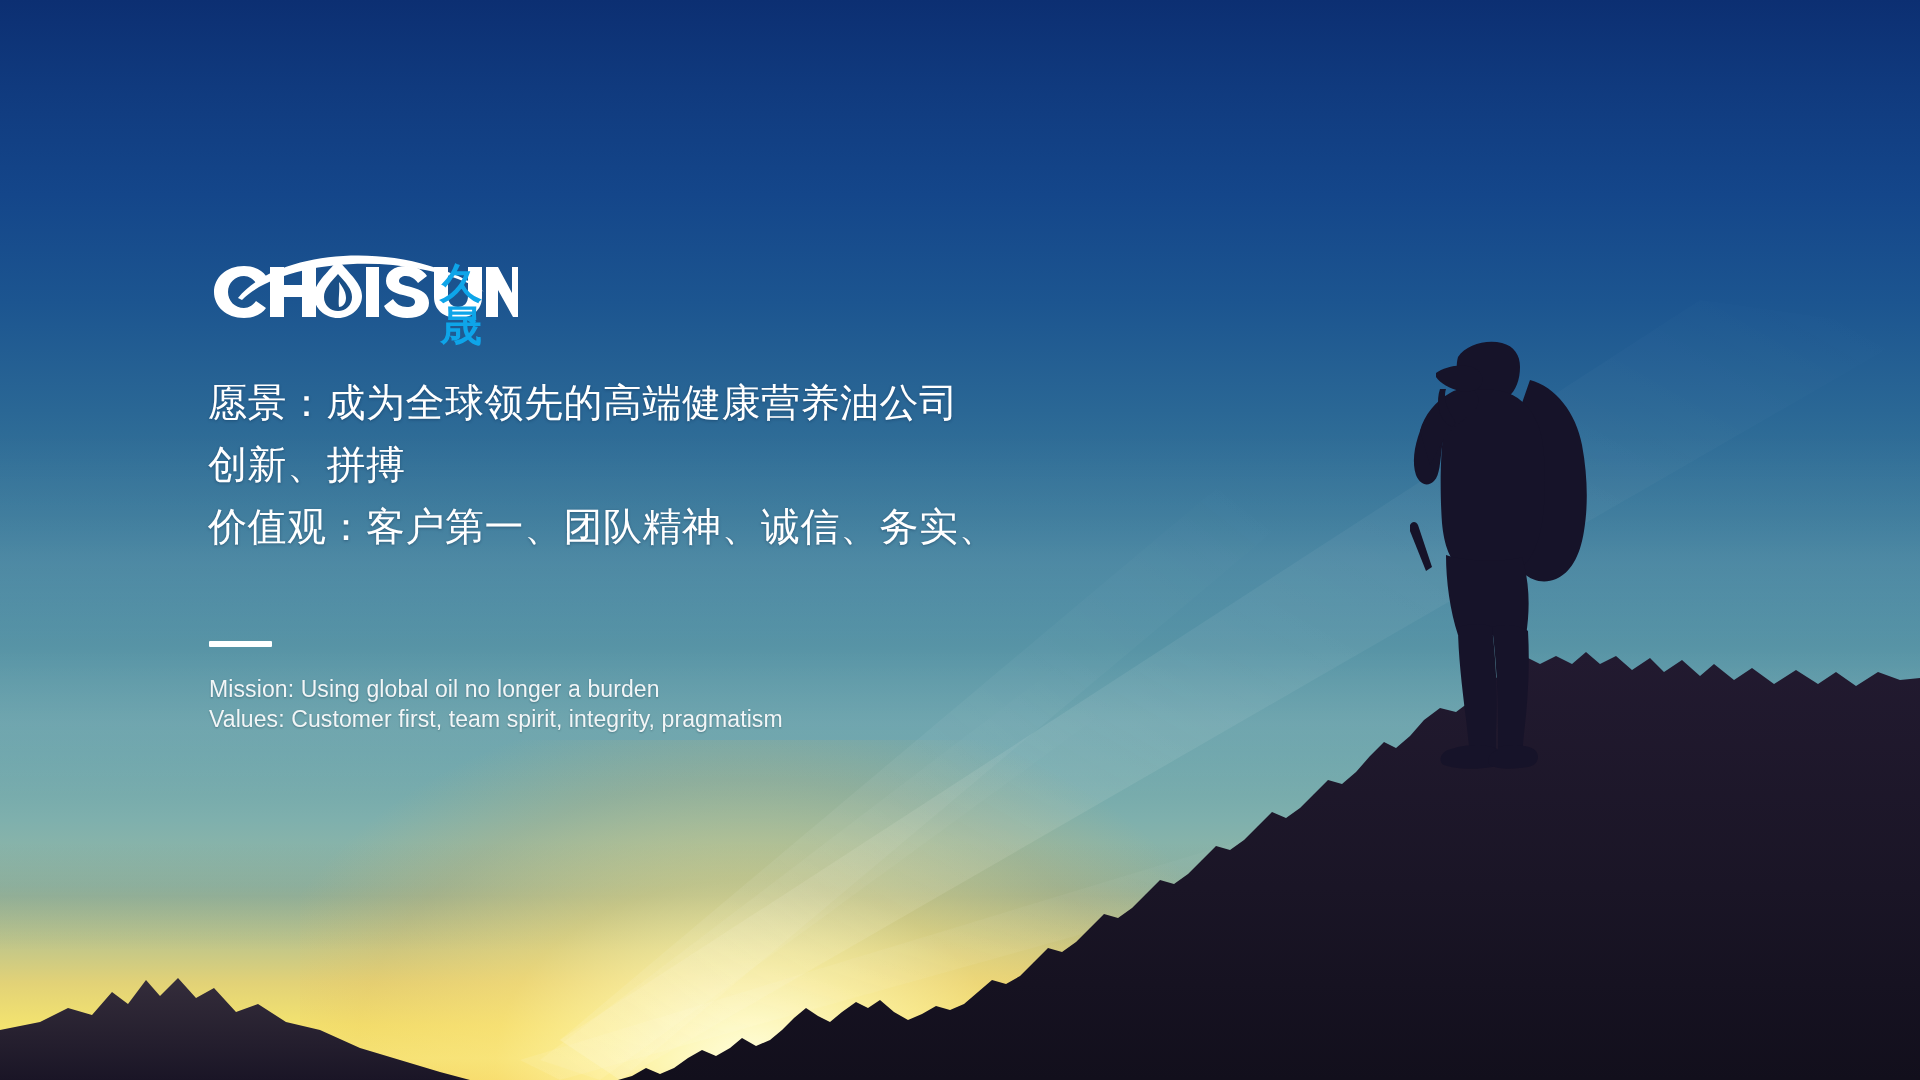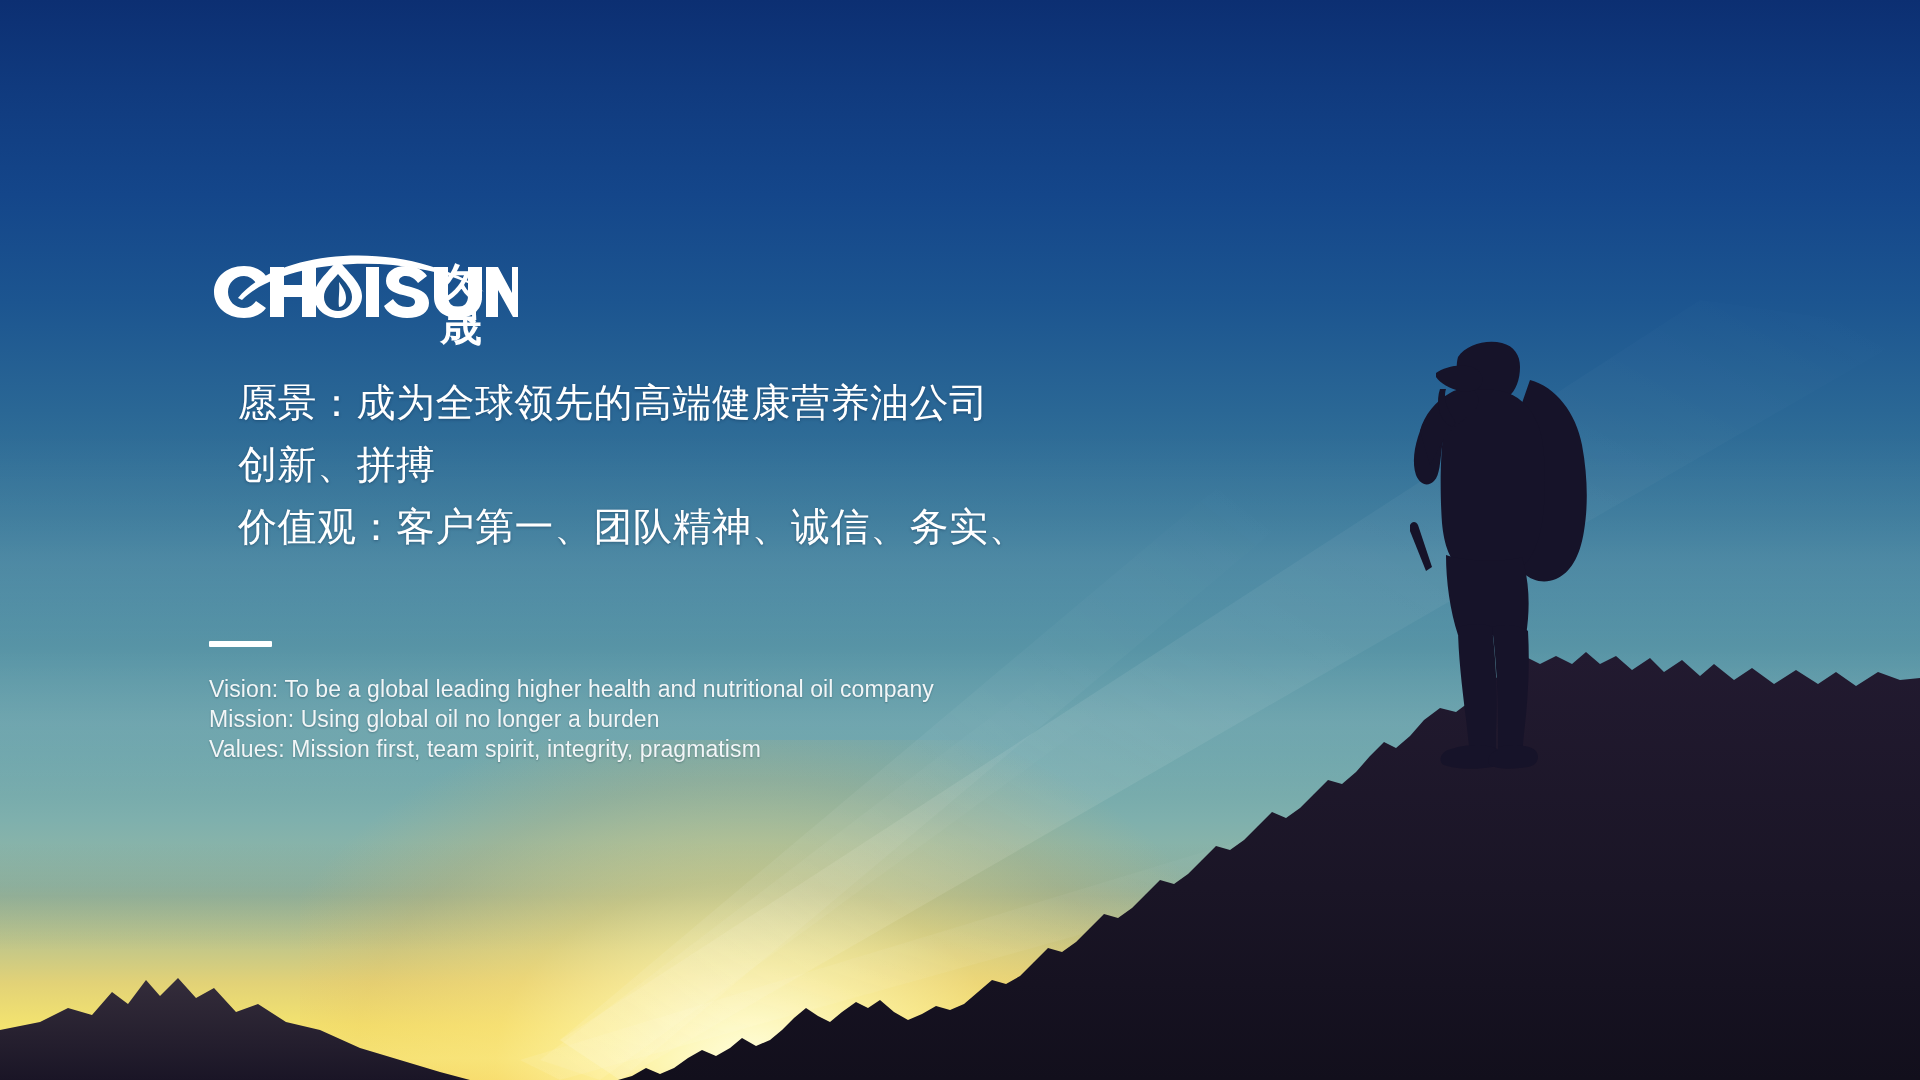--- a/index.html
+++ b/index.html
@@ -105,21 +105,21 @@
     left: 208px;
     top: 372px;
     width: 1000px;
     color: #ffffff;
     font-size: 39px;
     line-height: 62px;
     letter-spacing: 0.5px;
     font-weight: 400;
     text-shadow: 0 1px 3px rgba(0,30,60,0.35);
   }
-  .cn-block .cn-line { white-space: nowrap; margin-left: 30px; }
+  .cn-block .cn-line { white-space: nowrap; }
 
   .divider {
     position: absolute;
     left: 209px;
     top: 641px;
     width: 63px;
     height: 6px;
     background: #ffffff;
     border-radius: 1px;
   }
@@ -279,30 +279,29 @@
                C221,62 213,68 199,68 C187,68 179,63 176,56 Z" fill="#ffffff"></path>
 
       <path d="M226,17 L240,17 L240,46 C240,53 244,57 250,57
                C256,57 260,53 260,46 L260,17 L274,17 L274,47
                C274,60 264,68 250,68 C236,68 226,60 226,47 Z" fill="#ffffff"></path>
 
       <path d="M278,17 L290,17 L304,43 L304,17 L316,17 L316,67
                L305,67 L290,40 L290,67 L278,67 Z" fill="#ffffff"></path>
     </svg>
     
-    <div style="position:absolute;left:232px;top:13px;font-size:42px;font-weight:700;color:#ffffff;line-height:1;letter-spacing:-1px;">久晟</div>
+    <div style="position:absolute;left:232px;top:13px;font-size:42px;font-weight:700;color:#0ea5e9;line-height:1;letter-spacing:-1px;">久晟</div>
   </div>
 
   <div class="cn-block">
     <div class="cn-line">愿景：成为全球领先的高端健康营养油公司</div>
     <div class="cn-line">创新、拼搏</div>
     <div class="cn-line">价值观：客户第一、团队精神、诚信、务实、</div>
   </div>
 
   <div class="divider"></div>
 
   <div class="en-block">
-    <div class="en-line">Vision: To be a global leading higher health and nutritional oil company</div>
     <div class="en-line">Mission: Using global oil no longer a burden</div>
-    <div class="en-line">Values: Mission first, team spirit, integrity, pragmatism</div>
+    <div class="en-line">Values: Customer first, team spirit, integrity, pragmatism</div>
   </div>
 
 </div>
 
 </body></html>

